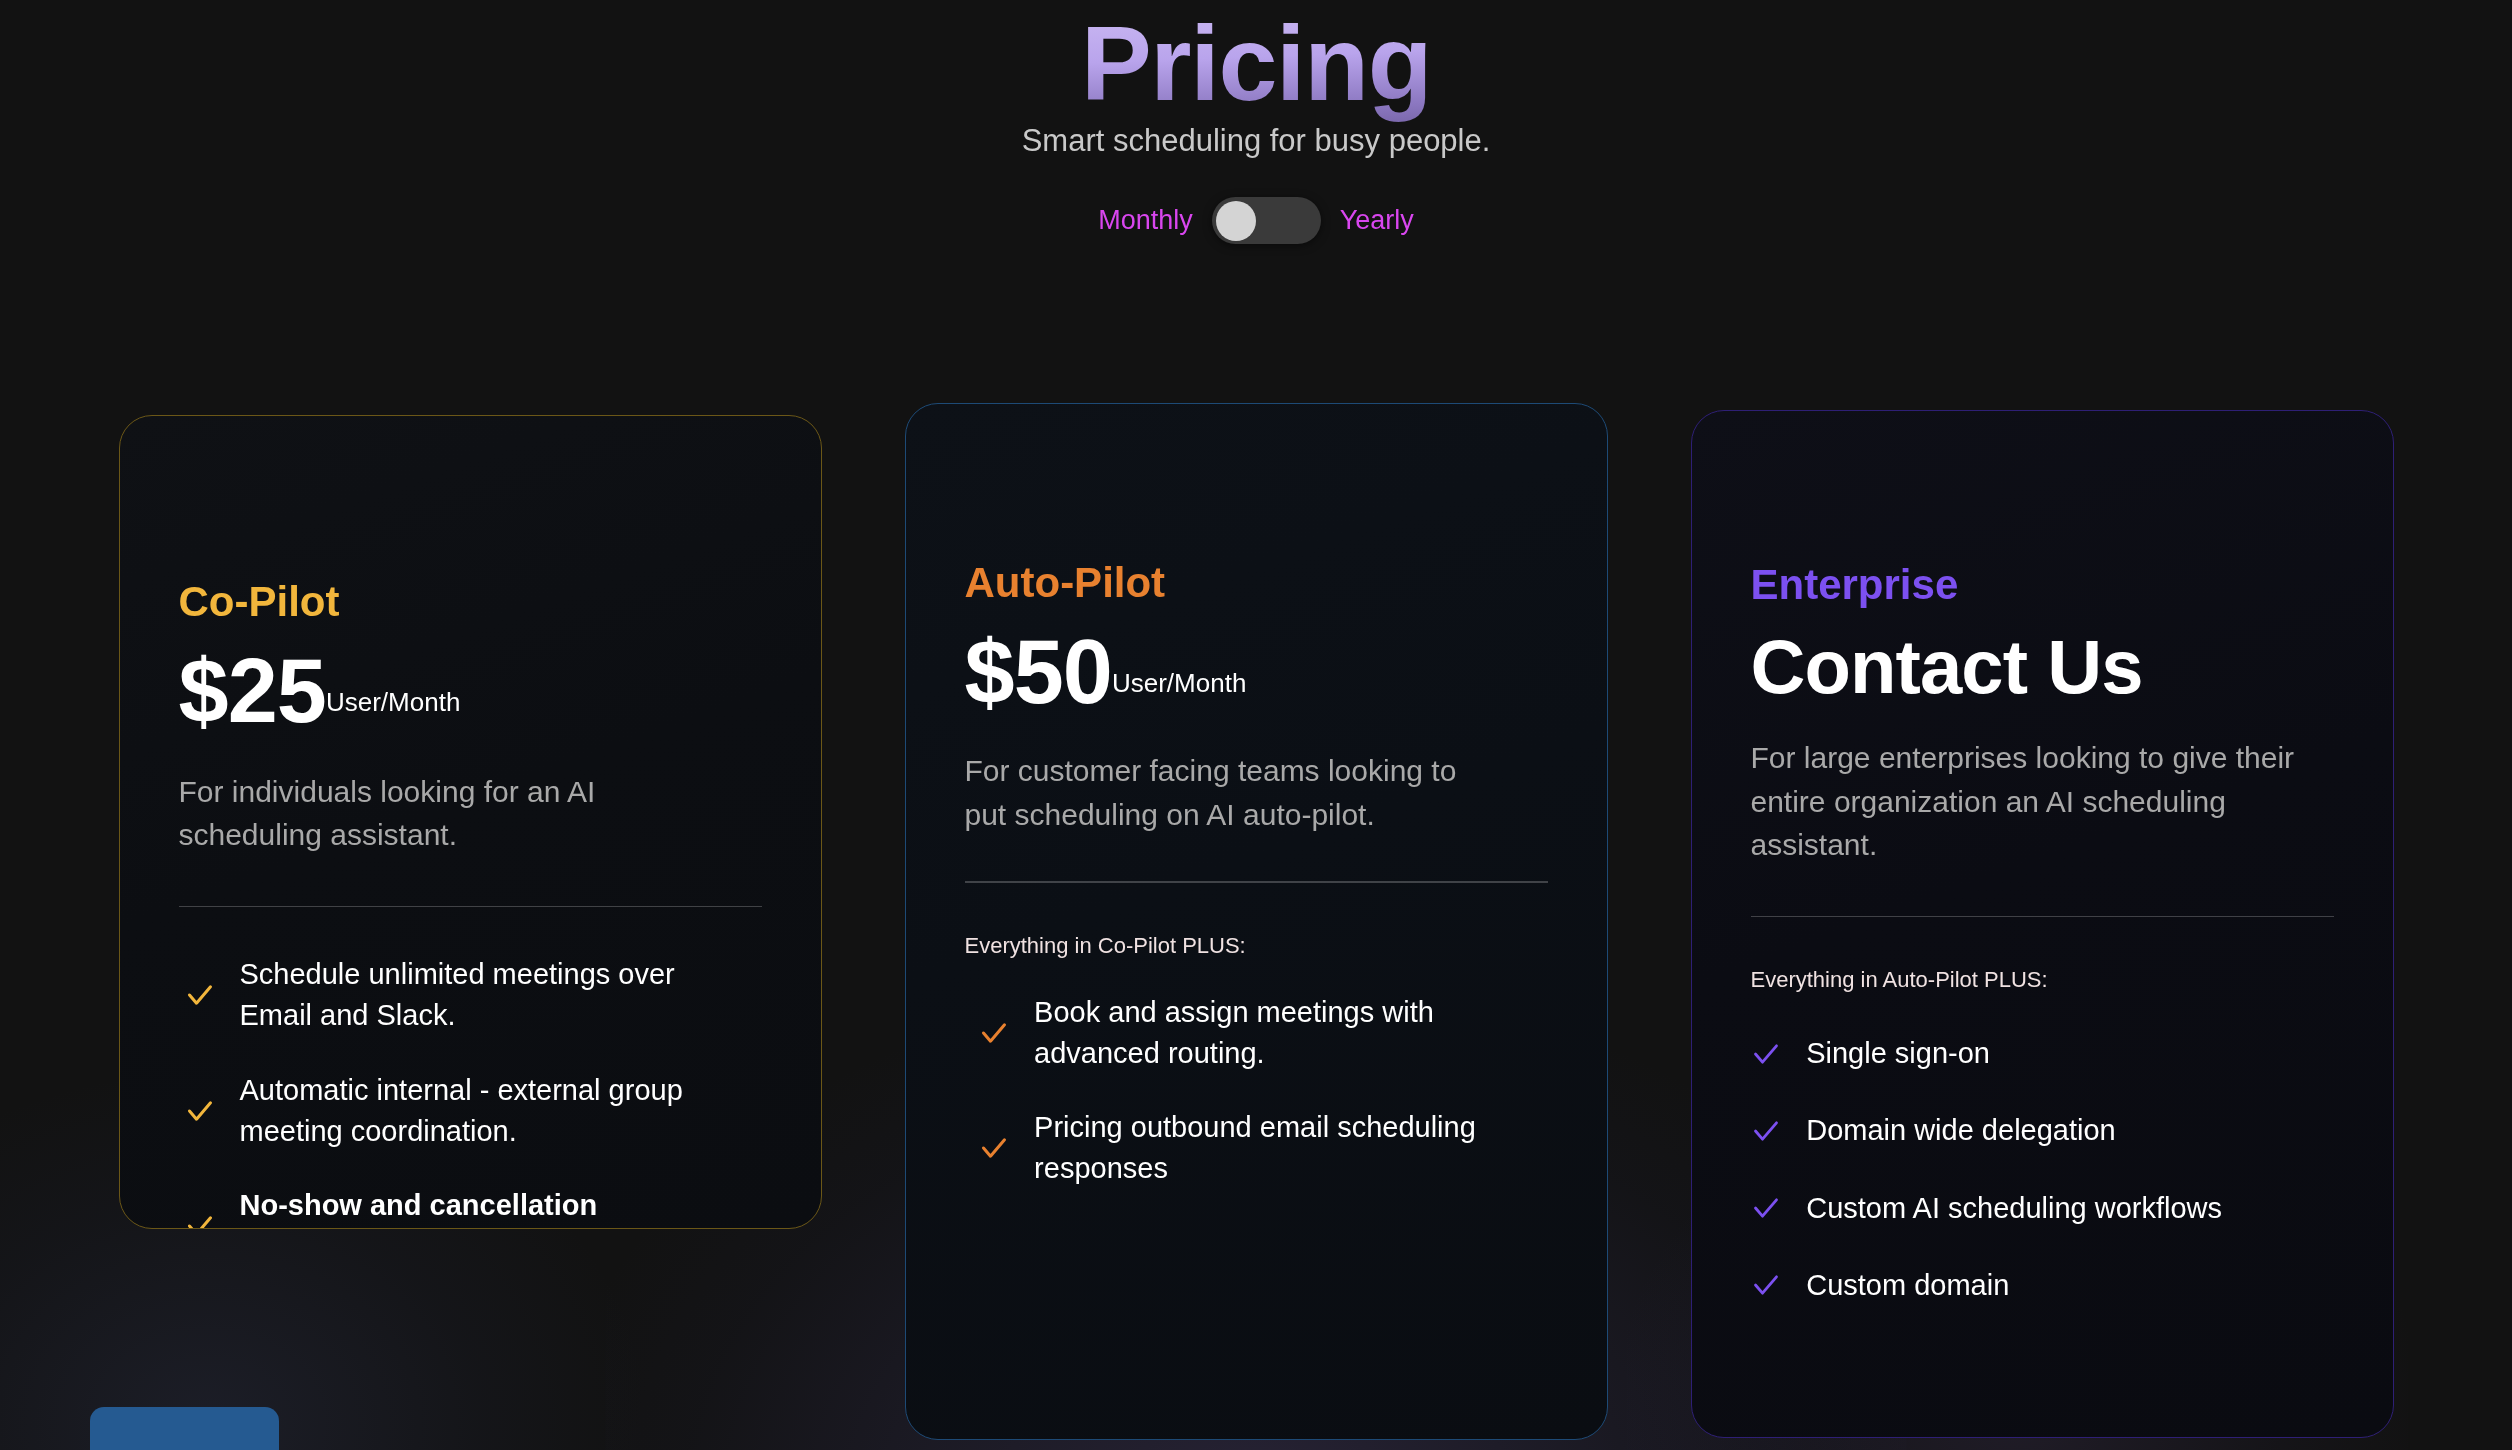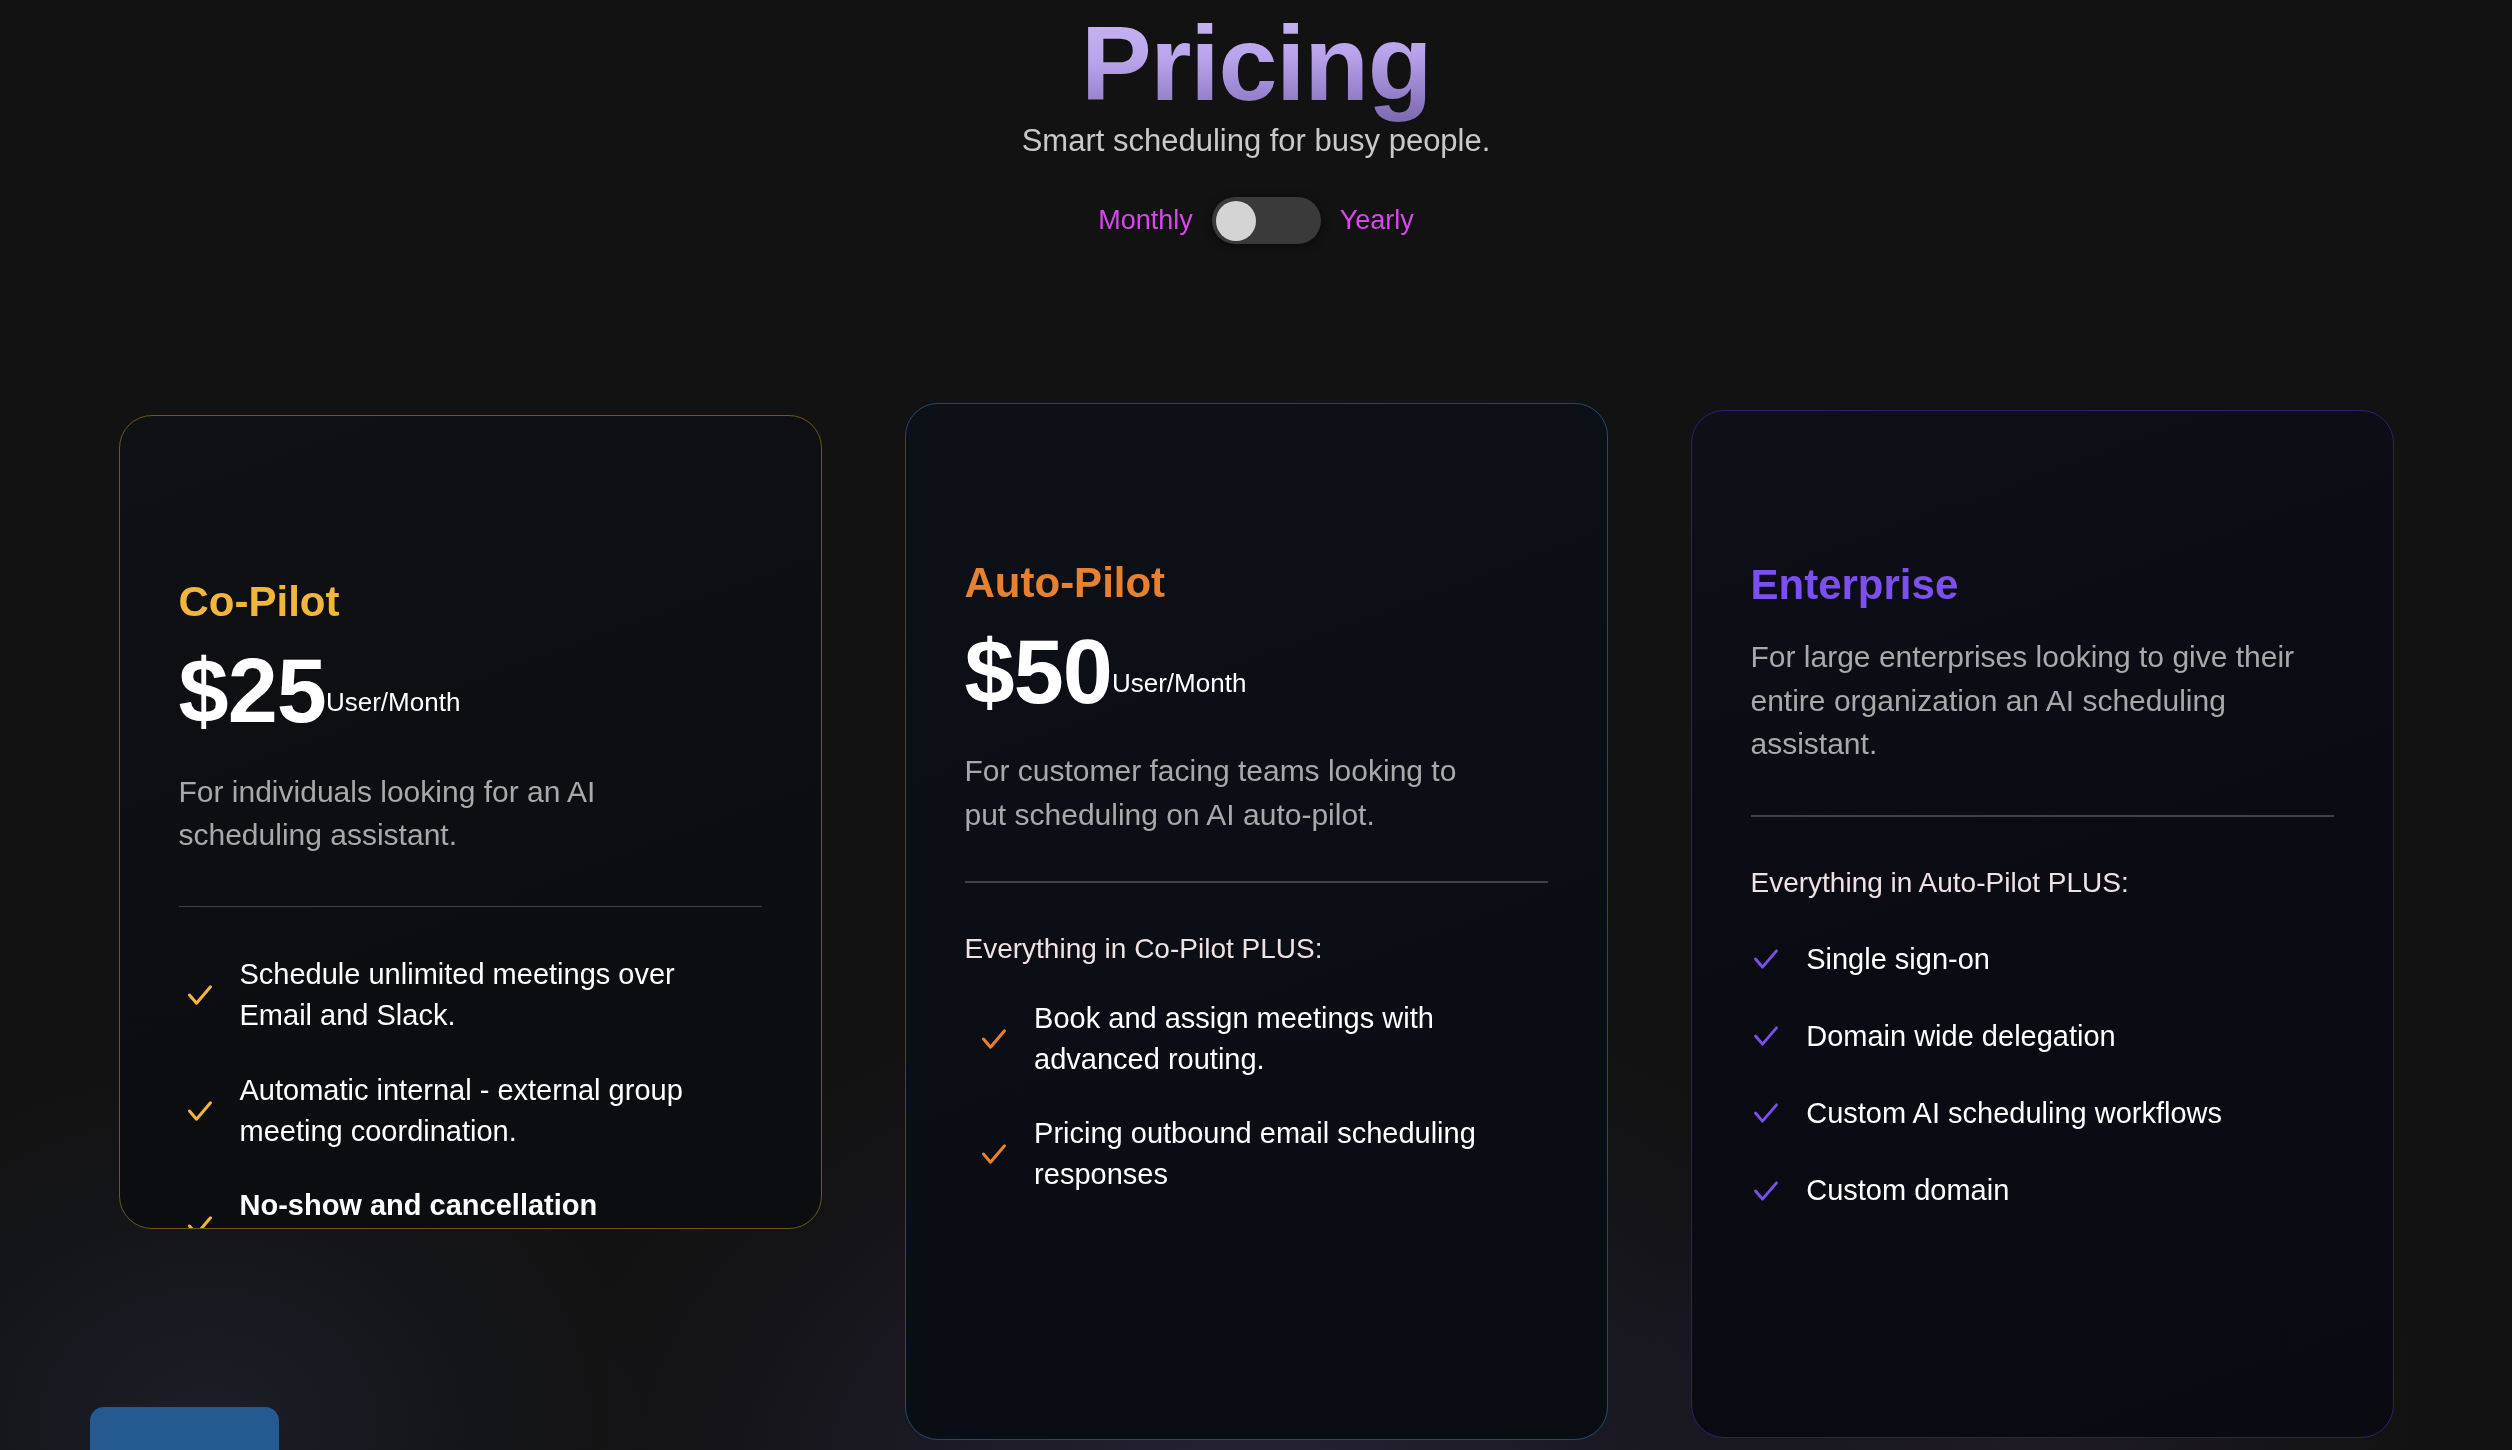--- a/index.html
+++ b/index.html
@@ -214,21 +214,21 @@
   .divider {
     height: 1.7px;
     background: rgba(255,255,255,0.22);
     margin: 42px 0 0 0;
   }
   .card--copilot .divider { margin-top: 49px; }
   .card--autopilot .divider { margin-top: 45px; }
   .card--enterprise .divider { margin-top: 49px; }
 
   .features-heading {
-    font-size: 28px;
+    font-size: 22px;
     color: #f0e2e2;
     font-weight: 400;
     margin-top: 50px;
   }
 
   .features { list-style: none; margin-top: 38px; }
   .card--copilot .features { margin-top: 47px; }
   .card--autopilot .features { margin-top: 33px; }
   .card--enterprise .features { margin-top: 40px; }
 
@@ -368,20 +368,23 @@
           </li>
         </ul>
       </div>
     </div>
 
     <div class="card card--enterprise">
       <div class="card-inner">
         <div class="plan-name-wrap">
           <div class="plan-name">Enterprise</div>
         </div>
+        <div class="price-row">
+          <span class="price-amount price-amount--wide">Contact Us</span>
+        </div>
         <div class="plan-desc">For large enterprises looking to give their entire organization an AI scheduling assistant.</div>
         <div class="divider"></div>
         <div class="features-heading">Everything in Auto-Pilot PLUS:</div>
         <ul class="features">
           <li class="feature">
             <svg class="check-icon" viewBox="0 0 24 24" fill="none" stroke="#7c50f0" stroke-width="2.4" stroke-linecap="round" stroke-linejoin="round">
                 <polyline points="3,12 9,19 21,5"></polyline>
               </svg>
             <span class="feature-text">Single sign-on</span>
           </li>

